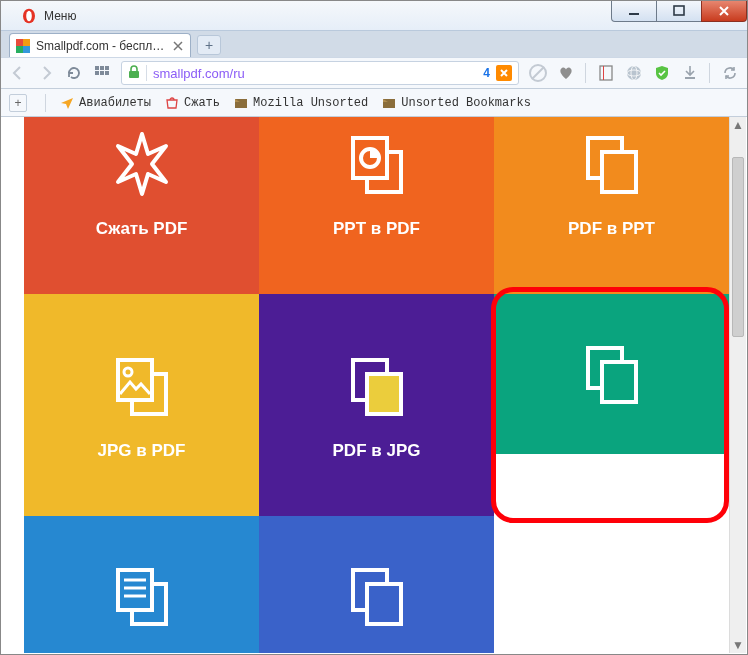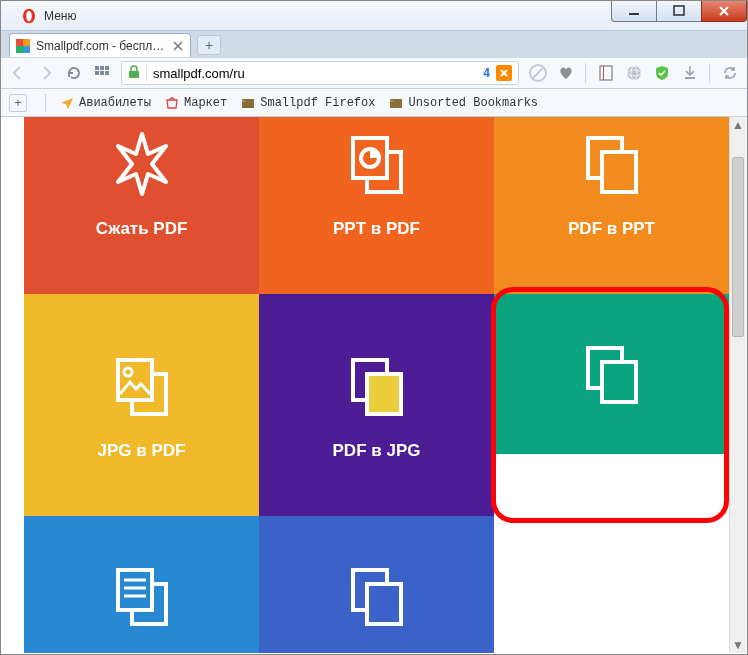--- a/index.html
+++ b/index.html
@@ -106,21 +106,21 @@
     height: 24px;
     background:#fff;
     border:1px solid #c6d2e1;
     border-radius:3px;
     display:flex; align-items:center;
     padding: 0 6px;
     gap:6px;
   }
   .addressbar .lock { color:#4caf50; width:12px; }
   .addressbar .sep { width:1px; height:16px; background:#d6dde6; }
-  .addressbar .url { flex:1; color:#000000; font-size:13px; }
+  .addressbar .url { flex:1; color:#8b5cf6; font-size:13px; }
   .addressbar .badge-4 {
     font-size:12px; color:#1a73e8; font-weight:600;
   }
   .addressbar .adblock {
     width:16px;height:16px;background:#ff8a00;border-radius:2px;
     display:flex;align-items:center;justify-content:center;
   }
   .toolbar-right { display:flex; align-items:center; gap:10px; }
   .toolbar-right .heart { color:#888; }
   .toolbar-right .shield { color:#58c443; }
@@ -357,28 +357,28 @@
     <svg viewBox="0 0 14 14">
         <path d="M1 7 L13 2 L8 13 L6 8 Z" fill="#f5a623"></path>
       </svg>
     <span>Авиабилеты</span>
   </span>
   <span class="bk">
     <svg viewBox="0 0 14 14">
         <path d="M2 4 h10 l-1 8 H3 Z" fill="none" stroke="#d44" stroke-width="1.3"></path>
         <path d="M5 4 a2 2 0 0 1 4 0" fill="none" stroke="#d44" stroke-width="1.3"></path>
       </svg>
-    <span>Маркет</span>
+    <span>Сжать</span>
   </span>
   <span class="bk">
     <svg viewBox="0 0 14 14">
         <path d="M1 3 h12 v9 H1 Z" fill="#8a6d3b"></path>
         <path d="M1 3 l5 3 H1 Z" fill="#b08d4f"></path>
       </svg>
-    <span>Smallpdf Firefox</span>
+    <span>Mozilla Unsorted</span>
   </span>
   <span class="bk">
     <svg viewBox="0 0 14 14">
         <path d="M1 3 h12 v9 H1 Z" fill="#8a6d3b"></path>
         <path d="M1 3 l5 3 H1 Z" fill="#b08d4f"></path>
       </svg>
     <span>Unsorted Bookmarks</span>
   </span>
 </div>
 

